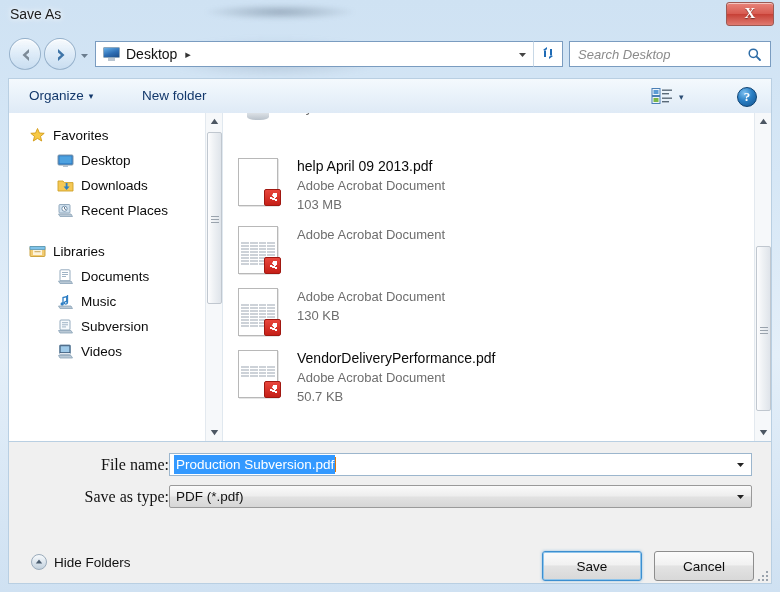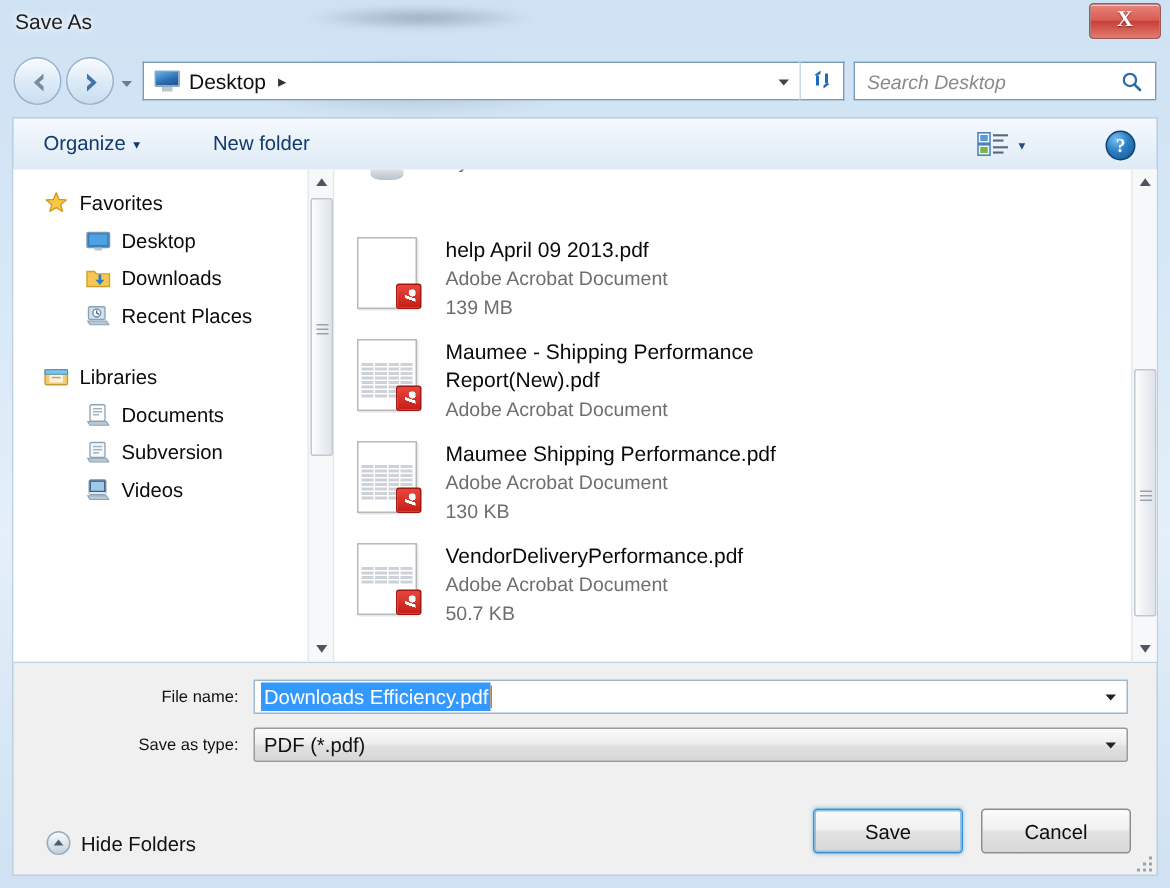--- a/index.html
+++ b/index.html
@@ -391,23 +391,23 @@
     background: #f0f0f0;
     border: 1px solid #b9cfe2;
     border-top: none;
   }
   .form-row { position: absolute; left: 0; right: 0; display: flex; align-items: center; }
   .row-filename { top: 11px; }
   .row-filetype { top: 43px; }
   .form-label {
     width: 160px;
     text-align: right;
-    padding-right: 10px;
-    font-size: 11px;
+    font-size: 16px;
     color: #111;
+    font-family: Liberation Serif, serif;
   }
   .fn-field {
     position: relative;
     width: 583px; height: 23px;
     background: #ffffff;
     border: 1px solid #9cb6cd;
     display: flex;
     align-items: center;
     cursor: text;
   }
@@ -460,21 +460,21 @@
     border-radius: 50%;
     background: linear-gradient(180deg, #f7fafc 0%, #d8e2eb 60%, #c2d0dc 100%);
     border: 1px solid #9aabbb;
     position: relative;
     margin-right: 7px;
   }
   .hf-label { font-size: 13.5px; color: #111; }
 
   .btn {
     position: absolute;
-    top: 97px;
+    top: 109px;
     width: 100px; height: 30px;
     border-radius: 3px;
     font-size: 13.5px;
     color: #0d0d0d;
     background: linear-gradient(180deg, #fbfbfb 0%, #f1f1f1 46%, #e3e3e3 50%, #d8d8d8 100%);
     display: flex; align-items: center; justify-content: center;
     cursor: pointer;
   }
   .btn-save {
     left: 533px;
@@ -670,20 +670,30 @@
               <rect x="3" y="1.8" width="10" height="11" rx="1" fill="#fefefe" stroke="#8aa3b8" stroke-width="0.9"></rect>
               <rect x="5" y="4" width="6" height="1" fill="#9fb3c5"></rect>
               <rect x="5" y="6" width="6" height="1" fill="#9fb3c5"></rect>
               <rect x="5" y="8" width="4" height="1" fill="#9fb3c5"></rect>
               <path d="M1.5 13 L14 13 L15.5 15.5 L3 15.5 Z" fill="#b9c8d5" stroke="#8aa3b8" stroke-width="0.8"></path>
             </svg>
           </span>
           <span class="nav-label">Documents</span>
         </div>
 
+        <div class="nav-item child">
+          <span class="nav-ico">
+            <svg width="17" height="17" viewBox="0 0 17 17">
+              <path d="M10.5 2 L10.5 9.2 C10.5 10.6 9.2 11.3 8.2 11 C7.2 10.7 7 9.4 8 8.8 C8.6 8.4 9.4 8.5 9.7 8.8 L9.7 3.6 L6 4.6 L6 10.4" stroke="#2f7fc4" stroke-width="1.3" fill="none"></path>
+              <circle cx="5.2" cy="11" r="1.7" fill="#2f7fc4"></circle>
+              <path d="M1.5 13 L14 13 L15.5 15.5 L3 15.5 Z" fill="#b9c8d5" stroke="#8aa3b8" stroke-width="0.8"></path>
+            </svg>
+          </span>
+          <span class="nav-label">Music</span>
+        </div>
 
 
         <div class="nav-item child">
           <span class="nav-ico">
             <svg width="17" height="17" viewBox="0 0 17 17">
               <rect x="3" y="2" width="10" height="10" rx="1" fill="#f6f9fc" stroke="#8aa3b8" stroke-width="0.9"></rect>
               <rect x="5" y="4.2" width="6" height="1" fill="#9fb3c5"></rect>
               <rect x="5" y="6.3" width="6" height="1" fill="#9fb3c5"></rect>
               <rect x="5" y="8.4" width="4" height="1" fill="#9fb3c5"></rect>
               <path d="M1.5 12.5 L14 12.5 L15.5 15 L3 15 Z" fill="#b9c8d5" stroke="#8aa3b8" stroke-width="0.8"></path>
@@ -739,21 +749,21 @@
         </div>
 
         <div class="file-item">
           <span class="thumb">
             <span class="page"><span class="hd"></span></span>
             <span class="pdf"></span>
           </span>
           <span class="file-meta">
             <span class="file-name" style="display:block">help April 09 2013.pdf</span>
             <span class="file-type" style="display:block">Adobe Acrobat Document</span>
-            <span class="file-size" style="display:block">139 MB</span>
+            <span class="file-size" style="display:block">103 MB</span>
           </span>
         </div>
 
         <div class="file-item">
           <span class="thumb">
             <span class="page grid">
               <span class="hd"></span>
               <span class="row">
                   <span></span>
                   <span></span>
@@ -799,21 +809,20 @@
               <span class="row">
                   <span></span>
                   <span></span>
                   <span></span>
                   <span></span>
                 </span>
             </span>
             <span class="pdf"></span>
           </span>
           <span class="file-meta">
-            <span class="file-name" style="display:block">Maumee - Shipping Performance Report(New).pdf</span>
             <span class="file-type" style="display:block">Adobe Acrobat Document</span>
           </span>
         </div>
 
         <div class="file-item">
           <span class="thumb">
             <span class="page grid">
               <span class="hd"></span>
               <span class="row">
                   <span></span>
@@ -860,21 +869,20 @@
               <span class="row">
                   <span></span>
                   <span></span>
                   <span></span>
                   <span></span>
                 </span>
             </span>
             <span class="pdf"></span>
           </span>
           <span class="file-meta">
-            <span class="file-name" style="display:block">Maumee Shipping Performance.pdf</span>
             <span class="file-type" style="display:block">Adobe Acrobat Document</span>
             <span class="file-size" style="display:block">130 KB</span>
           </span>
         </div>
 
         <div class="file-item">
           <span class="thumb">
             <span class="page grid">
               <span class="hd"></span>
               <span class="row">
@@ -932,21 +940,21 @@
         </div>
       </div>
     </div>
   </div>
 
   <div class="form">
 
     <div class="form-row row-filename">
       <span class="form-label">File name:</span>
       <span class="fn-field">
-        <span class="fn-sel">Downloads Efficiency.pdf</span>
+        <span class="fn-sel">Production Subversion.pdf</span>
         <span class="fn-caret"></span>
         <span class="combo-arrow">
           <svg width="11" height="11" viewBox="0 0 11 11">
               <path d="M2 4 L5.5 8 L9 4 Z" fill="#222"></path>
             </svg>
         </span>
       </span>
     </div>
 
     <div class="form-row row-filetype">

